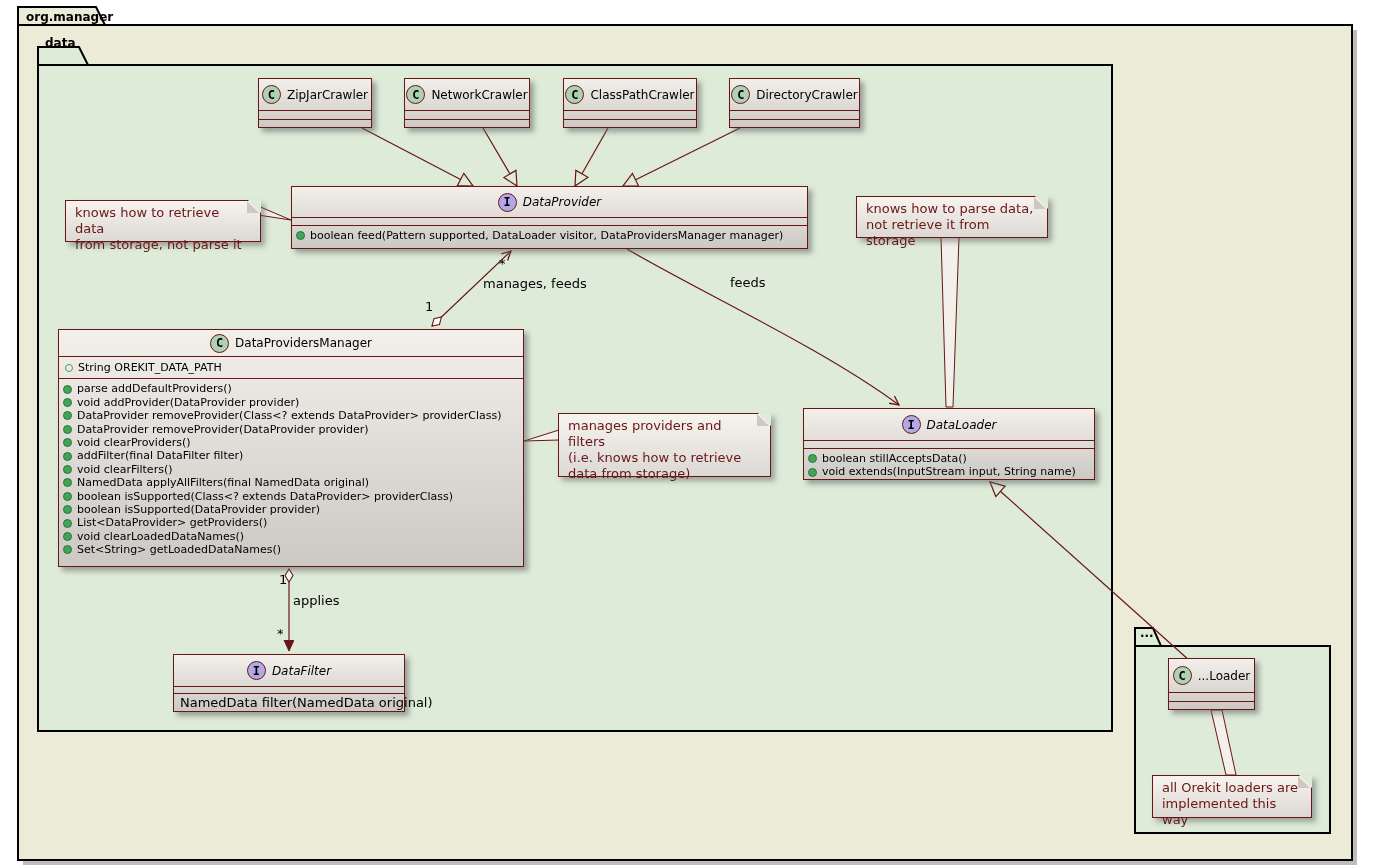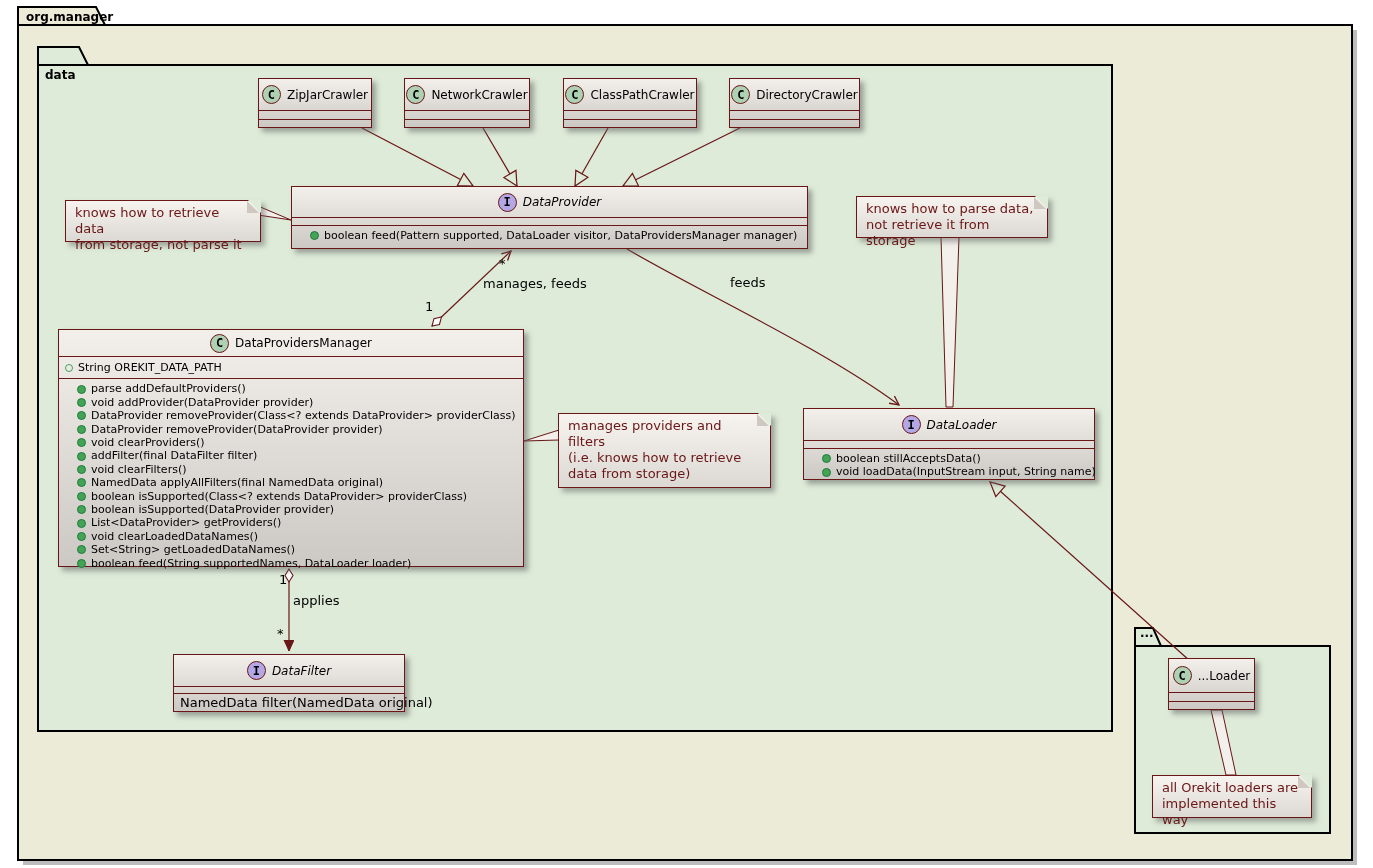--- a/index.html
+++ b/index.html
@@ -12,21 +12,21 @@
   .uml-title{display:flex;align-items:center;justify-content:center;gap:6px;
     border-bottom:1.5px solid #691616;font-size:12px;color:#000;}
   .iface-name{font-style:italic;}
   .badge{width:17px;height:17px;border-radius:50%;border:1px solid #691616;display:flex;
     align-items:center;justify-content:center;font-family:"DejaVu Sans Mono",monospace;
     font-weight:bold;font-size:12px;color:#000;flex:none;}
   .badge-class{background:#ADD1B2;}
   .badge-iface{background:#B4A7E5;}
   .band{border-bottom:1.5px solid #691616;}
   .band:last-child{border-bottom:none;}
-  .members{list-style:none;margin:0;padding:3px 18px;}
+  .members{list-style:none;margin:0;padding:3px 4px;}
   .members li{display:flex;align-items:center;gap:5px;font-size:11px;line-height:13.4px;
     color:#000;white-space:nowrap;}
   .dot-m{width:7px;height:7px;border-radius:50%;background:#44A355;border:1px solid #1E7A3C;flex:none;}
   .dot-f{width:6px;height:6px;border-radius:50%;background:transparent;border:1.5px solid #44A355;flex:none;}
   .note{position:absolute;z-index:3;background:linear-gradient(to bottom,#F7F3EF,#DCD8D4);
     border:1px solid #691616;box-shadow:4px 4px 5px rgba(100,100,100,.5);
     color:#691616;font-size:13px;line-height:16px;padding:4px 9px;box-sizing:border-box;}
   .note::before{content:'';position:absolute;top:-1px;right:-1px;border-style:solid;
     border-width:0 13px 13px 0;border-color:#DDEBD8 #DDEBD8 transparent transparent;}
   .note::after{content:'';position:absolute;top:0;right:1px;border-style:solid;
@@ -101,21 +101,21 @@
     
     <g fill="#F3EFEB" stroke="#691616" stroke-width="1">
       <polygon points="258,206 291,220 258,215"></polygon>
       <polygon points="941,237 959,237 953,407 946,407"></polygon>
       <polygon points="559,430 524,441 559,440"></polygon>
       <polygon points="1211,710 1222,710 1236,775 1226,775"></polygon>
     </g>
   </svg>
 
   <div class="pkg-label" style="left:26px;top:10px;">org.manager</div>
-  <div class="pkg-label" style="left:45px;top:68px;text-align:right;">data</div>
+  <div class="pkg-label" style="left:45px;top:36px;text-align:right;">data</div>
   <div class="pkg-label" style="left:1140px;top:626px;">...</div>
 
   <div class="uml-box" style="left:258px;top:78px;width:114px;height:50px;">
     <div class="uml-title" style="height:31px;">
       <span class="badge badge-class">C</span>
       <span>ZipJarCrawler</span>
     </div>
     <div class="band" style="height:8px;"></div>
       <div class="band" style="height:8px;"></div>
   </div>
@@ -218,41 +218,37 @@
           <span>List&lt;DataProvider&gt; getProviders()</span>
         </li>
       <li>
           <span class="dot-m"></span>
           <span>void clearLoadedDataNames()</span>
         </li>
       <li>
           <span class="dot-m"></span>
           <span>Set&lt;String&gt; getLoadedDataNames()</span>
         </li>
-      <li>
-          <span class="dot-m"></span>
-          <span>boolean feed(String supportedNames, DataLoader loader)</span>
-        </li>
     </ul>
   </div>
 
   <div class="uml-box" style="left:803px;top:408px;width:292px;height:72px;">
     <div class="uml-title" style="height:31px;">
       <span class="badge badge-iface">I</span>
       <span class="iface-name">DataLoader</span>
     </div>
     <div class="band" style="height:7px;"></div>
     <ul class="members band">
       <li>
           <span class="dot-m"></span>
           <span>boolean stillAcceptsData()</span>
         </li>
       <li>
           <span class="dot-m"></span>
-          <span>void loadData(InputStream input, String name)</span>
+          <span>void extends(InputStream input, String name)</span>
         </li>
     </ul>
   </div>
 
   <div class="uml-box" style="left:173px;top:654px;width:232px;height:58px;">
     <div class="uml-title" style="height:31px;">
       <span class="badge badge-iface">I</span>
       <span class="iface-name">DataFilter</span>
     </div>
     <div class="band" style="height:6px;"></div>
@@ -275,21 +271,21 @@
   <div class="note" style="left:65px;top:200px;width:196px;height:42px;">
     <div>knows how to retrieve data</div>
     <div>from storage, not parse it</div>
   </div>
 
   <div class="note" style="left:856px;top:196px;width:192px;height:42px;">
     <div>knows how to parse data,</div>
     <div>not retrieve it from storage</div>
   </div>
 
-  <div class="note" style="left:558px;top:413px;width:213px;height:75px;">
+  <div class="note" style="left:558px;top:413px;width:213px;height:64px;">
     <div>manages providers and filters</div>
     <div>(i.e. knows how to retrieve</div>
     <div>data from storage)</div>
   </div>
 
   <div class="note" style="left:1152px;top:775px;width:160px;height:43px;">
     <div>all Orekit loaders are</div>
     <div>implemented this way</div>
   </div>
 

